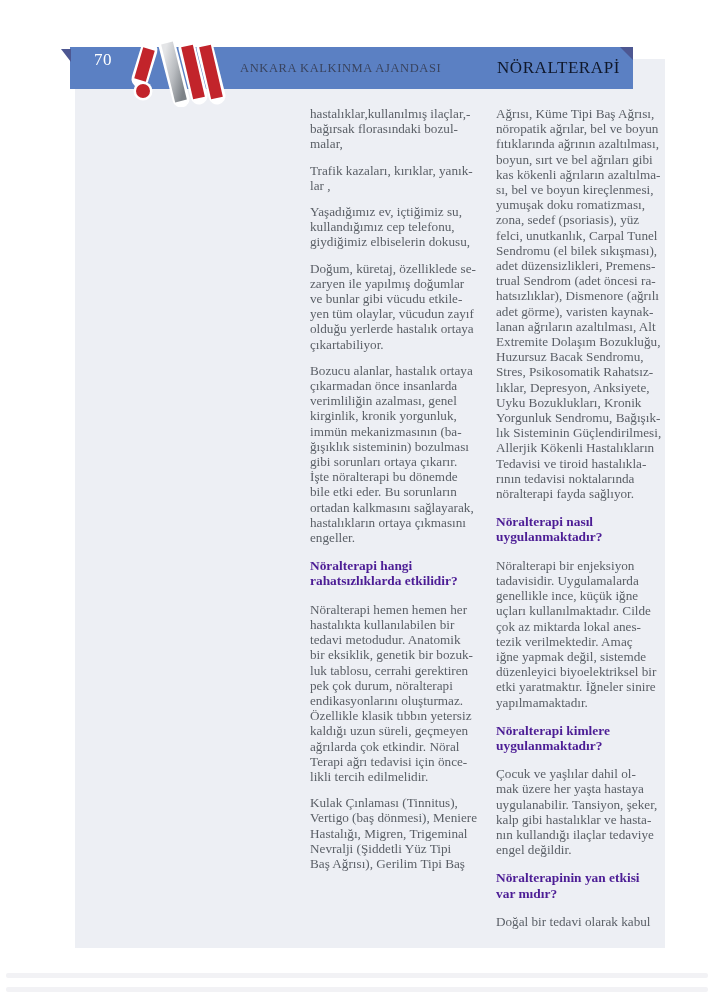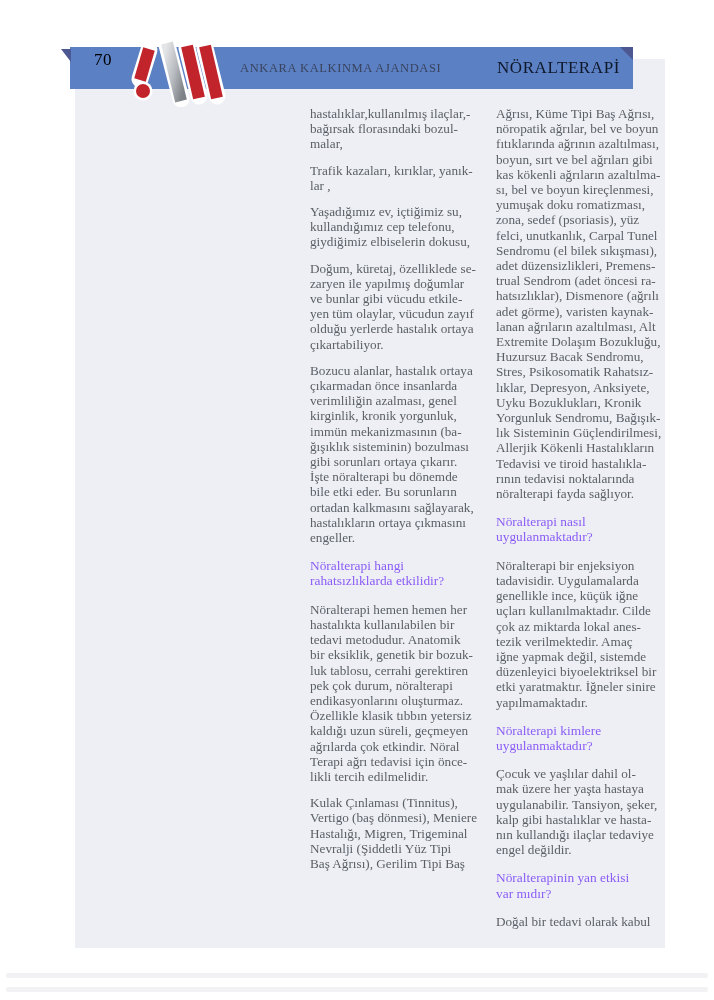--- a/index.html
+++ b/index.html
@@ -34,21 +34,21 @@
   }
   .fold-right {
     position:absolute; right:0; top:0;
     width:0; height:0;
     border-top:13px solid #4d5792;
     border-left:13px solid transparent;
   }
   .page-number {
     position:absolute; left:24px; top:0; height:26px;
     display:flex; align-items:center;
-    font-size:17px; color:#000000; letter-spacing:0.5px;
+    font-size:17px; color:#ffffff; letter-spacing:0.5px;
   }
   .agency {
     position:absolute; left:170px; top:0; height:42px;
     display:flex; align-items:center;
     font-size:12.5px; letter-spacing:0.6px;
     color:#39435f;
   }
   .section-title {
     position:absolute; right:13px; top:0; height:42px;
     display:flex; align-items:center;
@@ -65,21 +65,21 @@
   .col {
     position:absolute; top:106px; width:178px;
     font-size:13.2px; line-height:15.2px;
     color:#5a5f66; z-index:1;margin-left:32px;
   }
   .col-mid   { left:278px; }
   .col-right { left:464px; }
   .blk-p { margin:0 0 11px 0; white-space:pre-line; }
   .blk-h {
     margin:13px 0 13px 0; white-space:pre-line;
-    font-weight:normal; color:#8b5cf6; font-size:13.4px;
+    font-weight:bold; color:#4c1d95; font-size:13.4px;
   }
 
   
   .pullquote {
     position:absolute; left:78px; top:826px; width:186px;
     text-align:right;
     font-size:17.5px; line-height:20px;
     color:#4c6fa7;
     white-space:pre-line;
     z-index:1;

